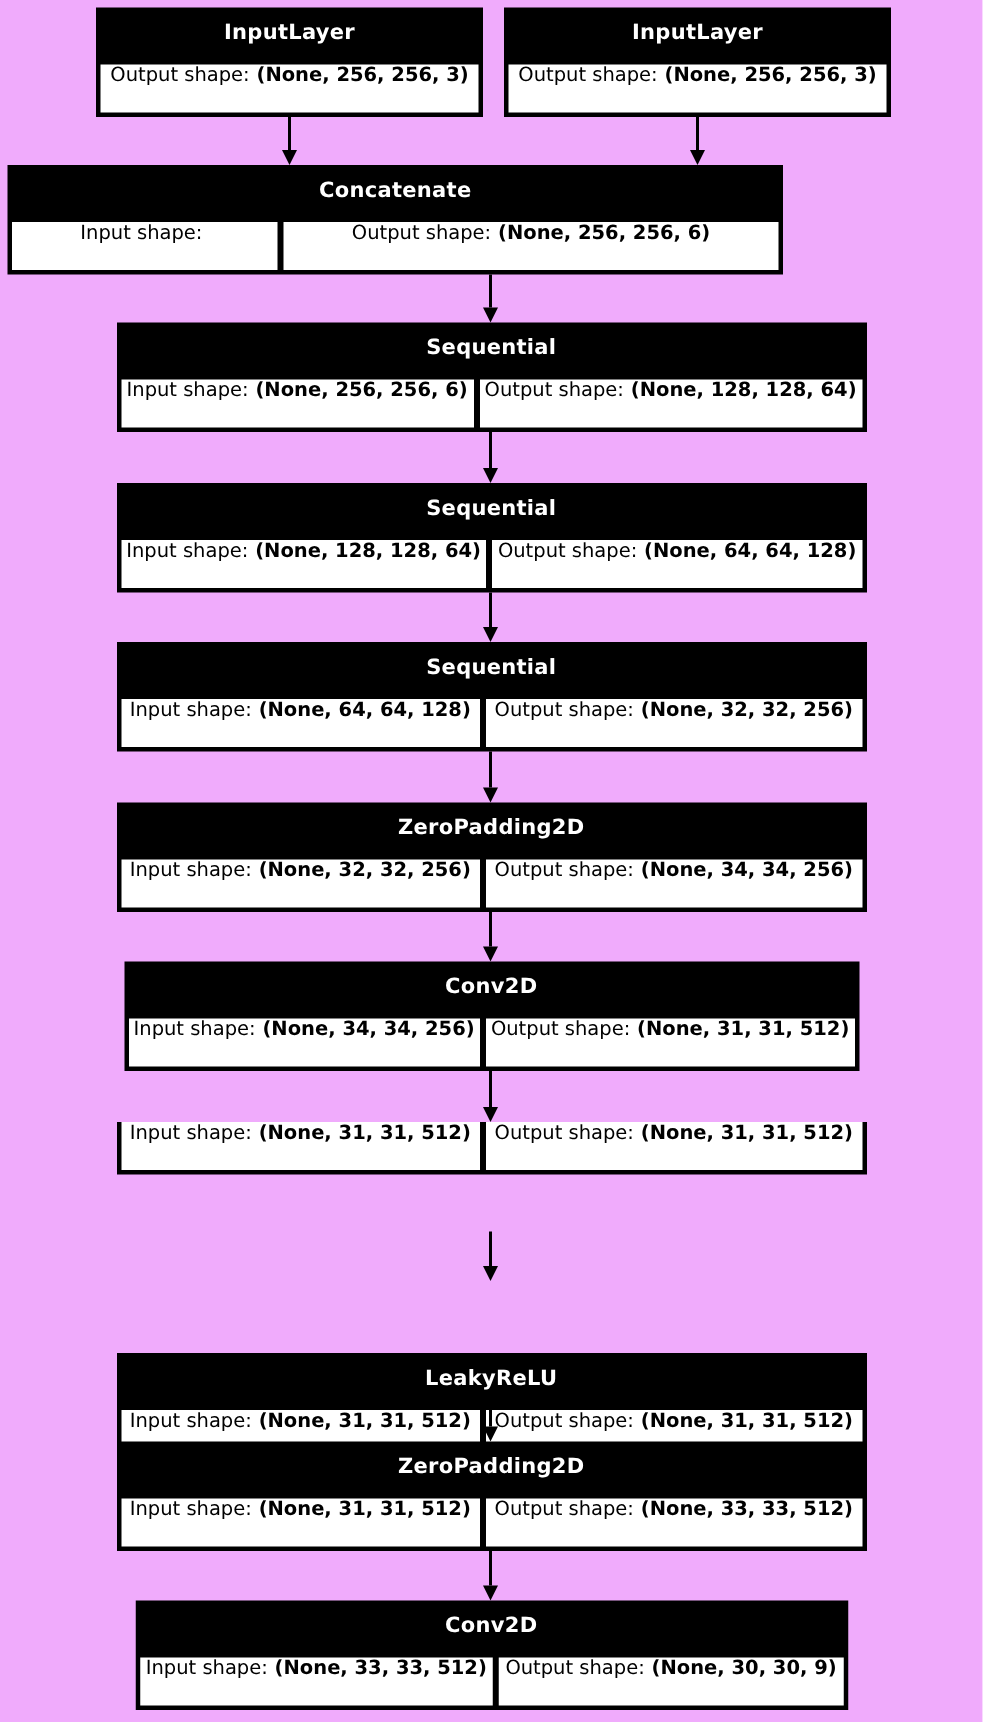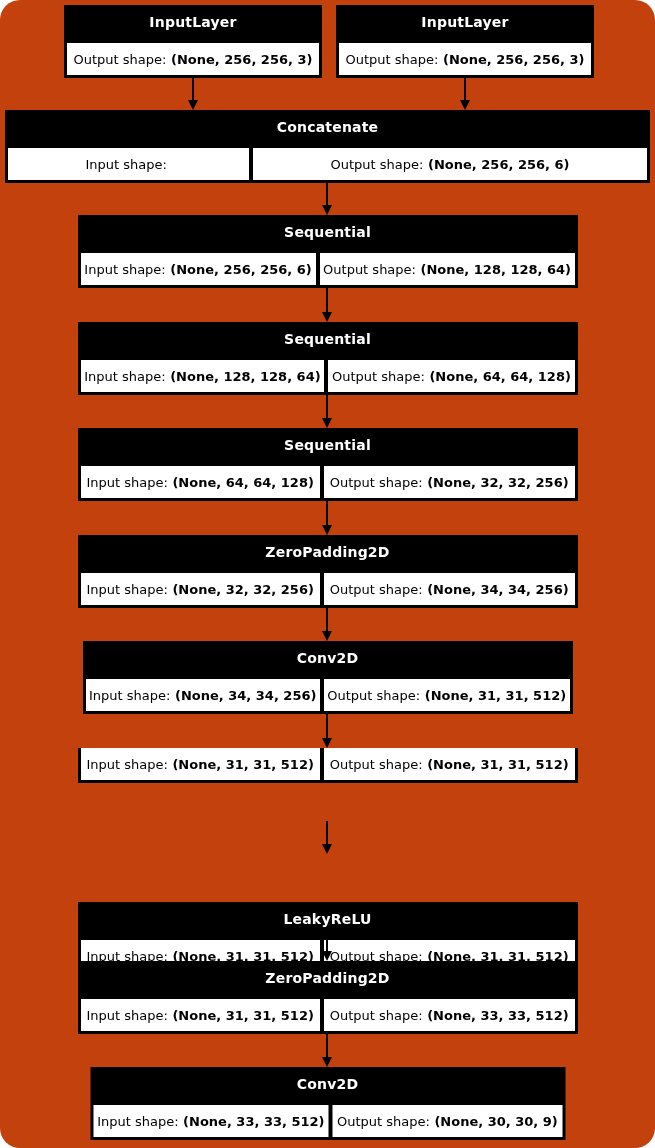--- a/index.html
+++ b/index.html
@@ -3,23 +3,22 @@
 <meta charset="utf-8">
 <style>
   * { margin: 0; padding: 0; box-sizing: border-box; }
   html, body { background: #ffffff; }
   body { font-family: "DejaVu Sans", "Liberation Sans", sans-serif; }
 
   .canvas {
     position: relative;
     width: 655px;
     height: 1148px;
-    background: #c2410c;
+    background: #f0abfc;
     overflow: hidden;
-    border-radius: 20px;
   }
 
   .node {
     position: absolute;
     background: #000000;
     padding: 0 3px 3px 3px;
   }
   .node.centered { left: 50%; transform: translateX(-50%); }
 
   .node-title {
@@ -35,25 +34,24 @@
   }
 
   .node-body { display: flex; gap: 4px; }
 
   .cell {
     background: #ffffff;
     color: #000000;
     height: 32px;
     flex: 1 1 auto;
     display: flex;
-    align-items: center;
     justify-content: center;
     font-size: 13px;
     white-space: nowrap;
-    padding: 16px 8px;
+    padding: 0 8px;
     overflow: hidden;
   }
   .cell .lbl { font-weight: normal; margin-right: 0.35em; }
   .cell .shape { font-weight: bold; }
 
   .arrow {
     position: absolute;
     transform: translateX(-50%);
     display: flex;
     flex-direction: column;
@@ -95,21 +93,21 @@
 
   <div class="arrow" style="left:193px; top:78px; height:32px;">
     <div class="line"></div>
     <div class="head"></div>
   </div>
   <div class="arrow" style="left:465px; top:78px; height:32px;">
     <div class="line"></div>
     <div class="head"></div>
   </div>
 
-  <div class="node" style="left:5px; top:110px; width:645px;">
+  <div class="node" style="left:5px; top:110px; width:517px;">
     <div class="node-title">Concatenate</div>
     <div class="node-body">
       <div class="cell">
         <span class="lbl">Input shape:</span>
       </div>
       <div class="cell">
         <span class="lbl">Output shape:</span>
         <span class="shape">(None, 256, 256, 6)</span>
       </div>
     </div>

